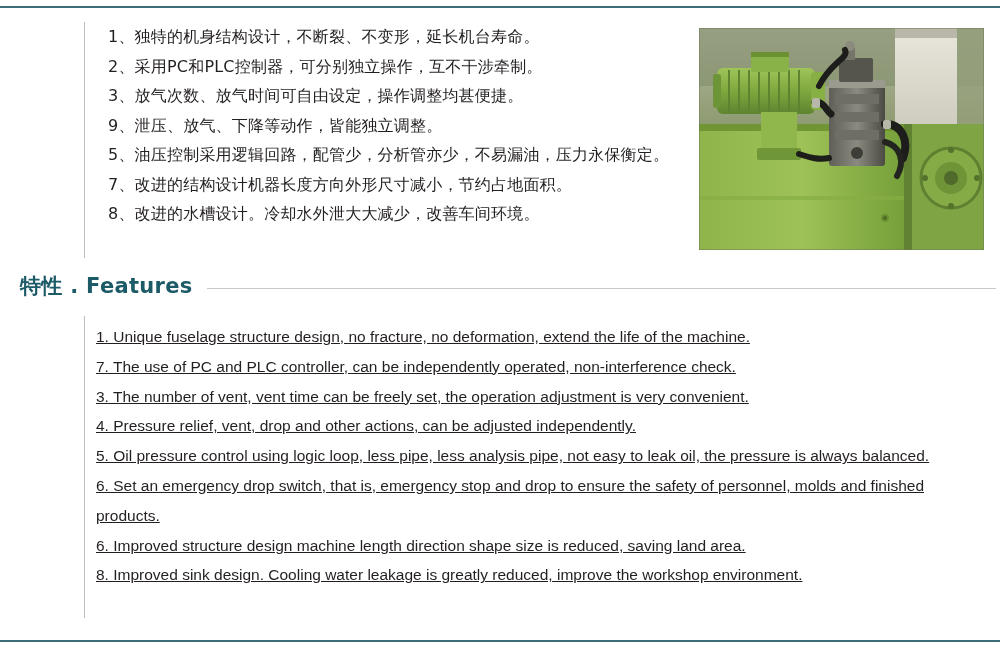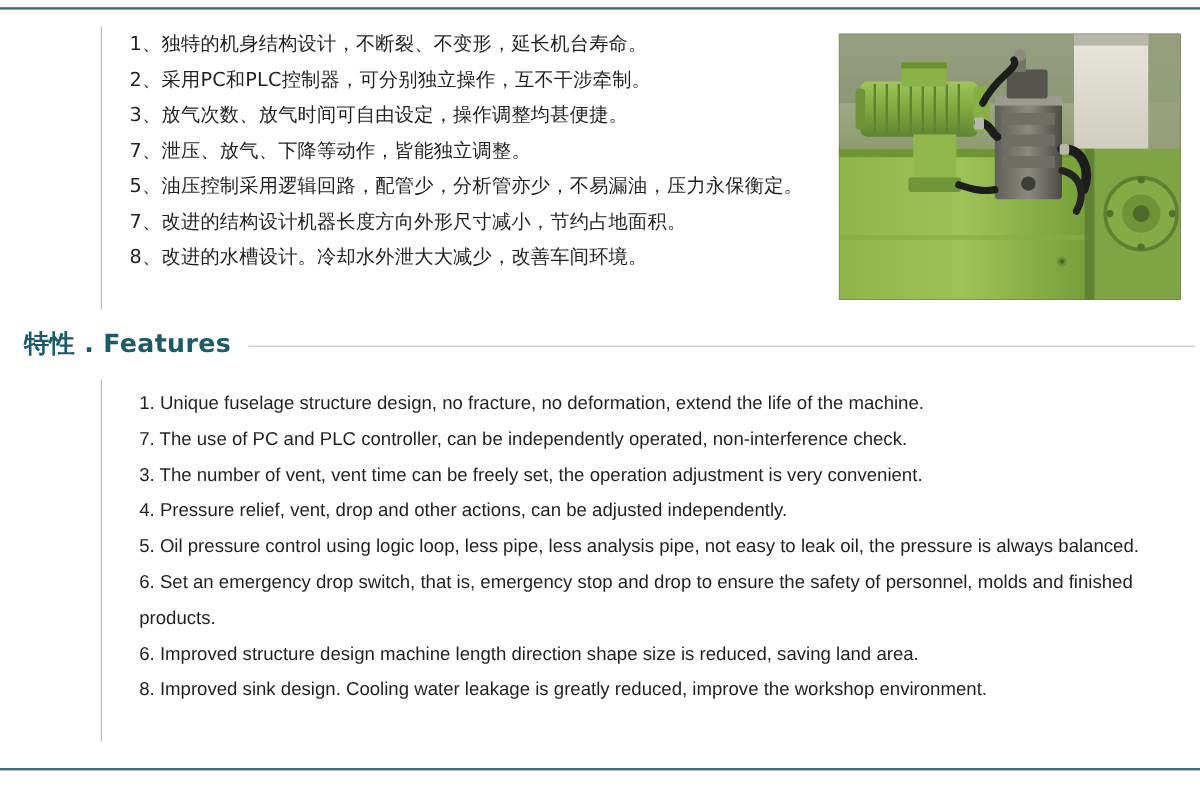--- a/index.html
+++ b/index.html
@@ -95,23 +95,24 @@
     flex: 1;
     height: 1px;
     background: #c3c8ca;
     margin-left: 14px;
     margin-top: 4px;
   }
 
   
   .en-block {
     position: absolute;
-    left: 116px;
+    left: 96px;
     top: 322px;
     width: 880px;
+    text-decoration: underline;
   }
   .en-line {
     font-size: 15.5px;
     line-height: 29.8px;
     color: #231f20;
     margin: 0;
     padding: 0;
   }
 </style>
 </head>
@@ -120,21 +121,21 @@
 <div class="rule-top"></div>
 <div class="rule-bottom"></div>
 
 <div class="vline vline-cn"></div>
 <div class="vline vline-en"></div>
 
 <div class="cn-block">
   <div class="cn-line">1、独特的机身结构设计，不断裂、不变形，延长机台寿命。</div>
   <div class="cn-line">2、采用PC和PLC控制器，可分别独立操作，互不干涉牵制。</div>
   <div class="cn-line">3、放气次数、放气时间可自由设定，操作调整均甚便捷。</div>
-  <div class="cn-line">7、泄压、放气、下降等动作，皆能独立调整。</div>
+  <div class="cn-line">9、泄压、放气、下降等动作，皆能独立调整。</div>
   <div class="cn-line">5、油压控制采用逻辑回路，配管少，分析管亦少，不易漏油，压力永保衡定。</div>
   <div class="cn-line">7、改进的结构设计机器长度方向外形尺寸减小，节约占地面积。</div>
   <div class="cn-line">8、改进的水槽设计。冷却水外泄大大减少，改善车间环境。</div>
 </div>
 
 <div class="photo">
   <svg width="285" height="222" viewBox="0 0 285 222" xmlns="http://www.w3.org/2000/svg">
     <defs>
       <linearGradient id="bgwall" x1="0" y1="0" x2="0" y2="1">
         <stop offset="0" stop-color="#b6b9a0"></stop>

